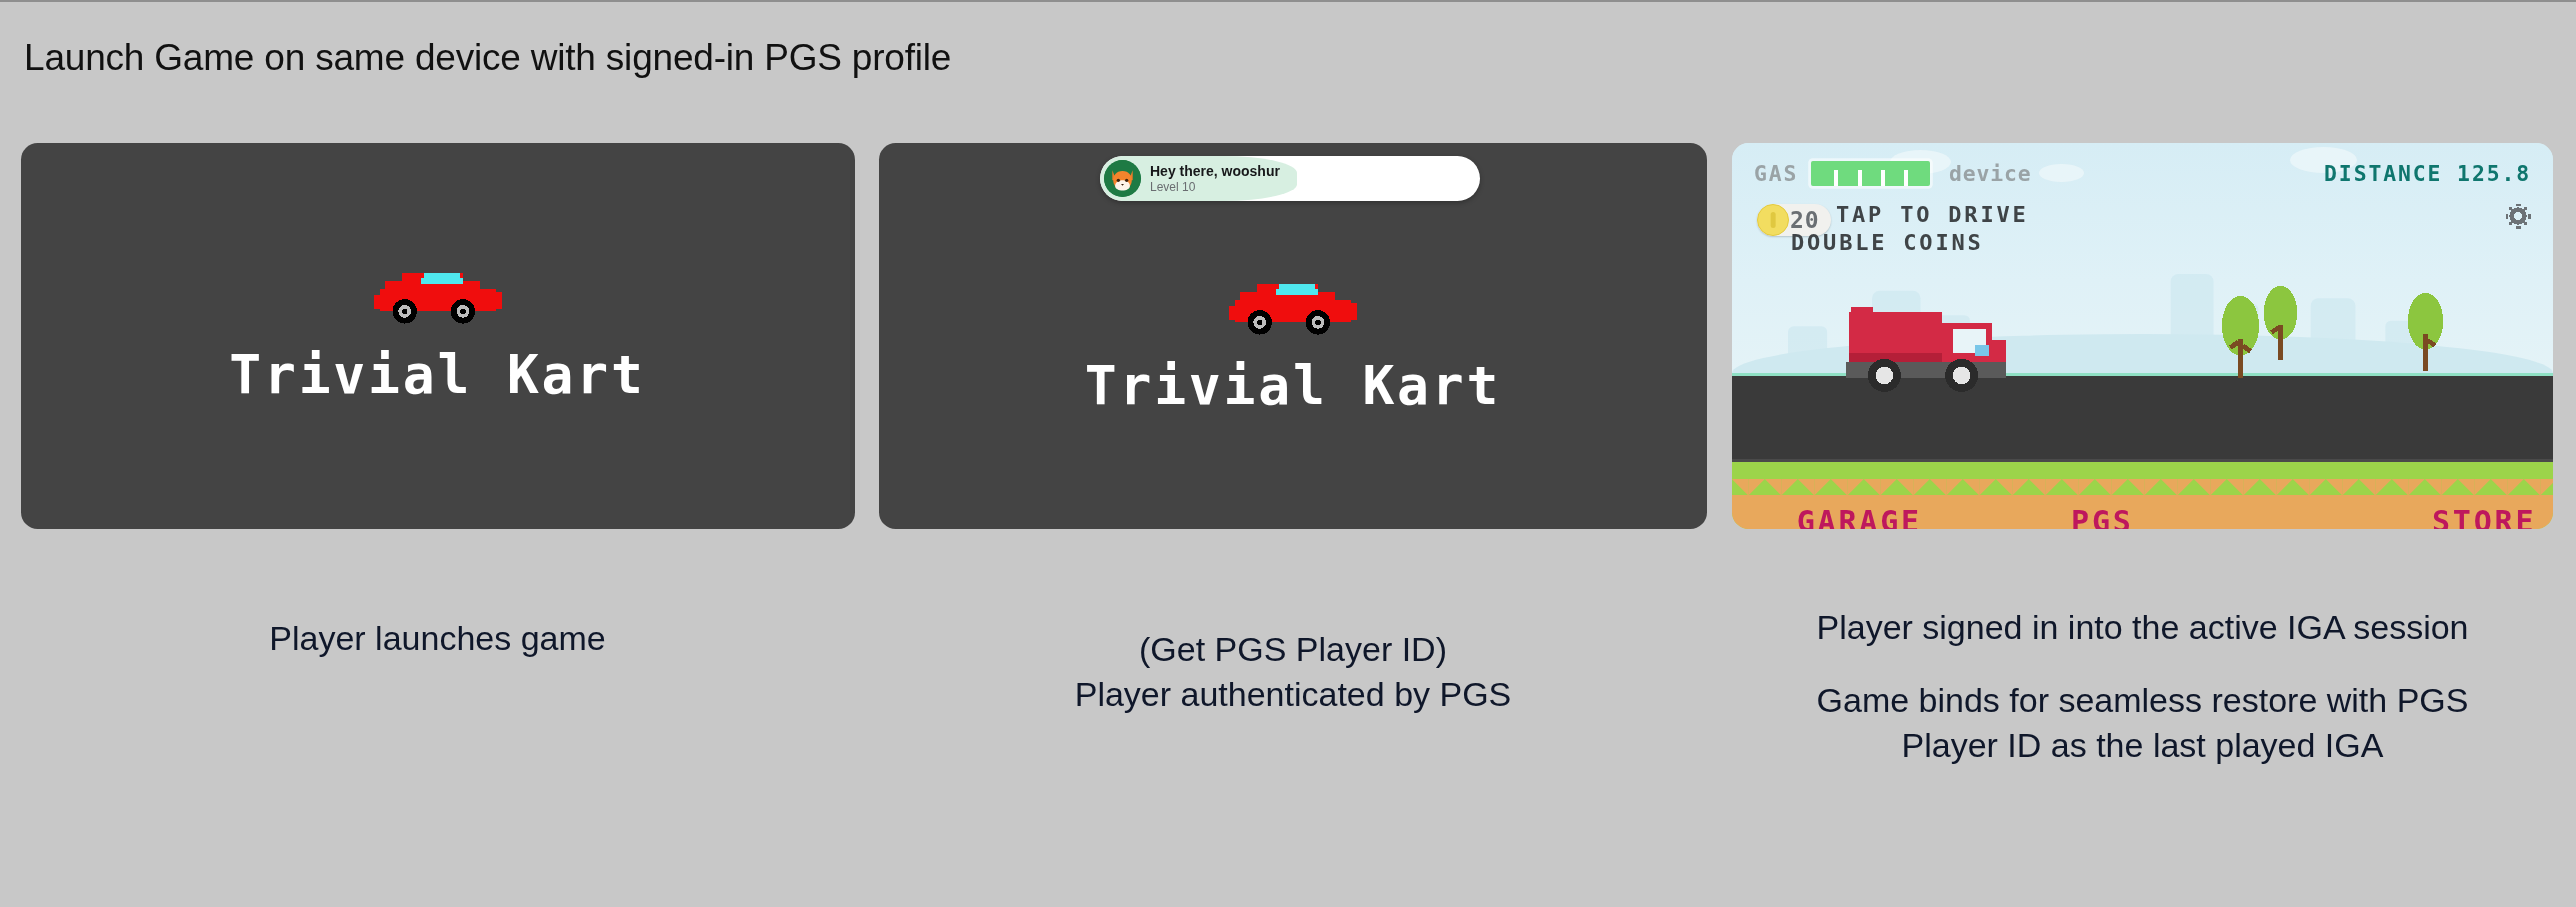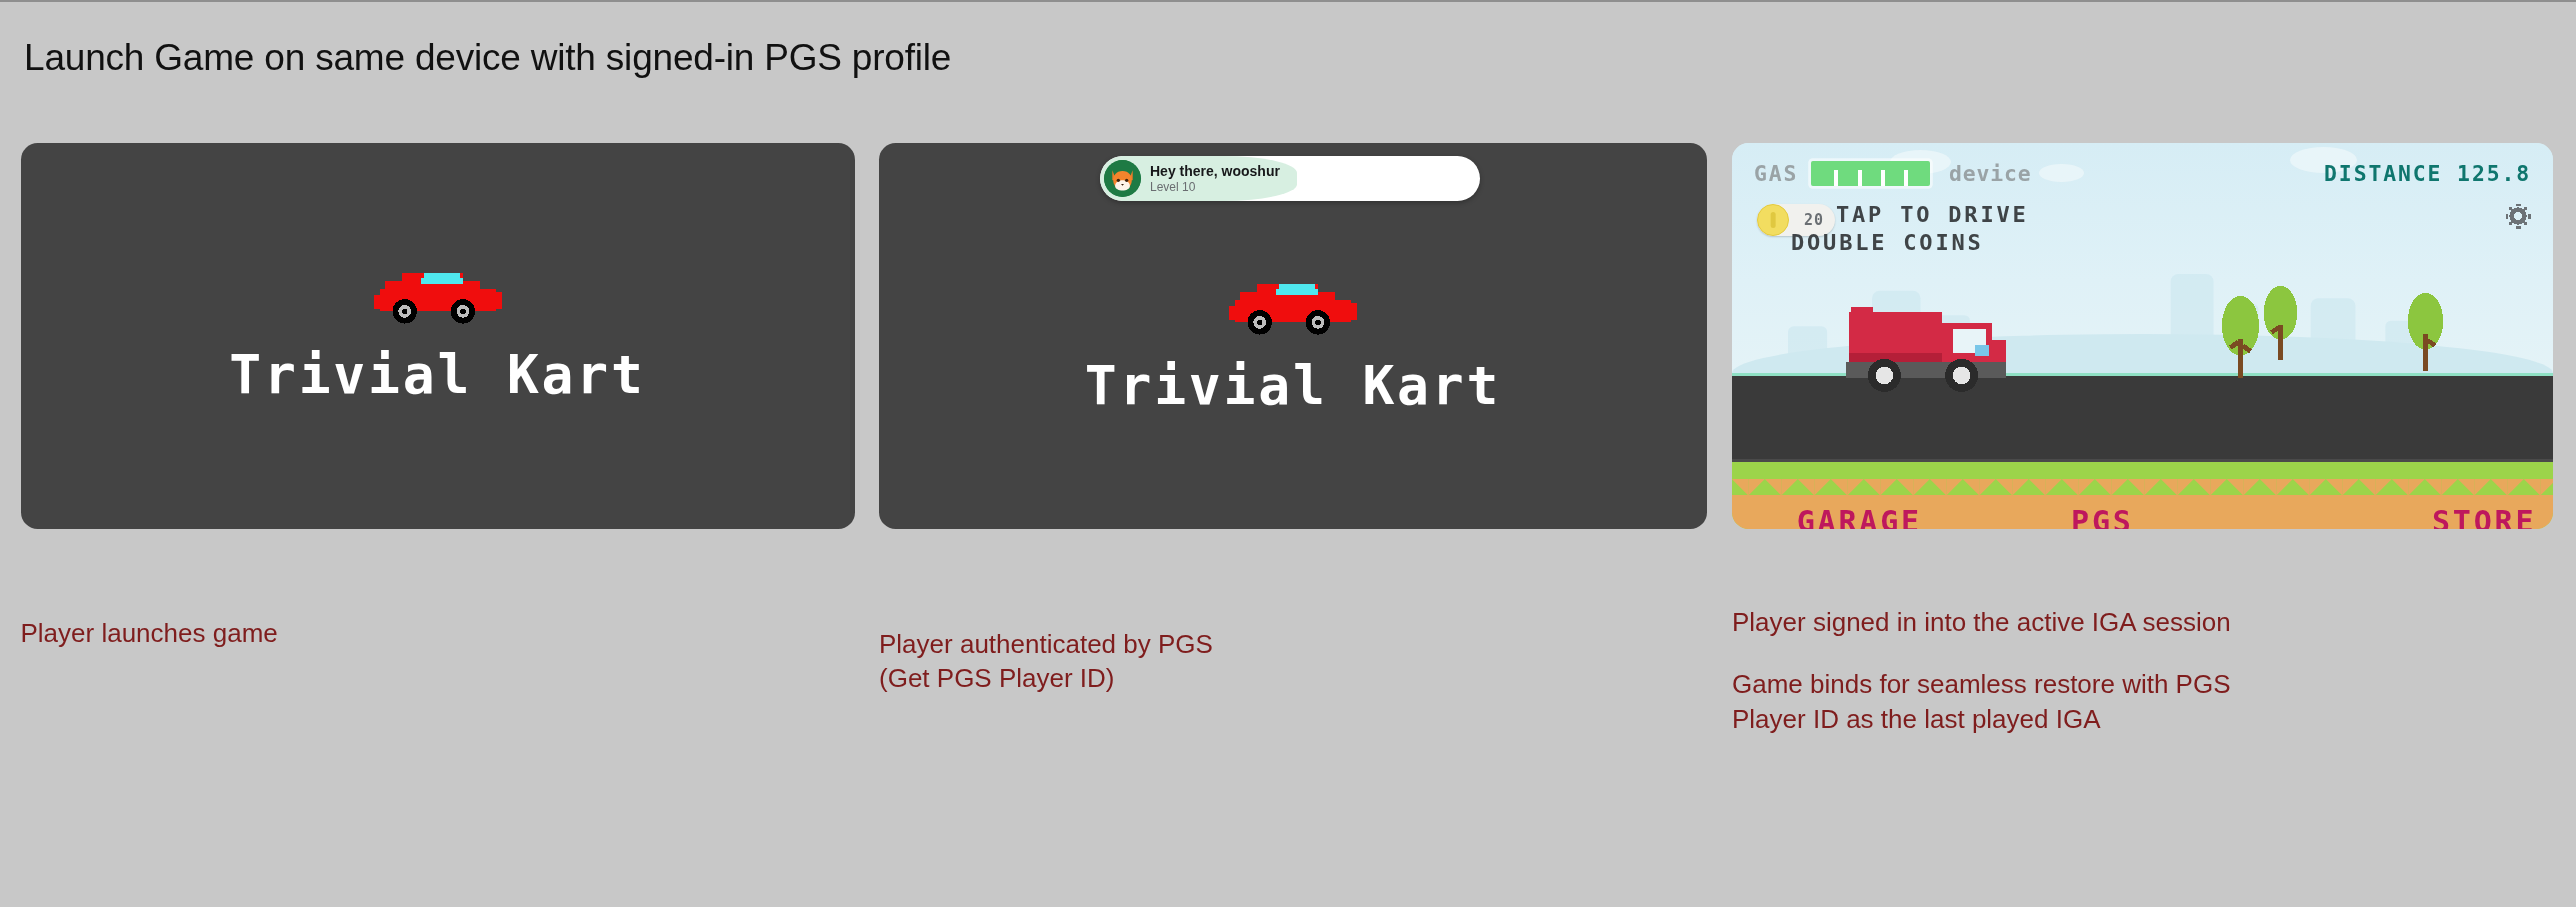--- a/index.html
+++ b/index.html
@@ -218,23 +218,23 @@
     content: "";
     position: absolute;
     left: 50%; top: 6.5px;
     transform: translateX(-50%);
     width: 4.7px; height: 16px;
     border-radius: 2.8px;
     background: #e0c840;
   }
   .coin-count {
     color: #6a6f73;
-    font-size: 15px;
-    font-weight: 700;
-    padding: 0 11px 0 15px;
+    font-size: 23px;
+    font-weight: 700;
+    padding: 0 11px 0 1px;
     letter-spacing: 0.9px;
   }
 
   .game-msg {
     position: absolute;
     left: 104px; top: 58px;
     color: #3f4447;
     font-size: 22px;
     font-weight: 700;
     letter-spacing: 2.8px;
@@ -299,23 +299,23 @@
 
   .gear-icon {
     position: absolute;
     right: 20.5px; top: 58px;
     width: 30px; height: 30px;
   }
 
   
   .caption {
     position: absolute;
-    text-align: left;
-    color: #7f1d1d;
-    font-size: 26px;
+    text-align: center;
+    color: #0f172a;
+    font-size: 34px;
     line-height: 1.32;
   }
   .cap-1 { left: 20.5px;   width: 834px; top: 614px; }
   .cap-2 { left: 879px;  width: 828px; top: 625px; }
   .cap-3 { left: 1732px; width: 821px; top: 603px; }
   .cap-gap { height: 28px; }
 </style>
 </head>
 <body>
 
@@ -479,22 +479,22 @@
         <div class="nav-item right">STORE</div>
       </div>
     </div>
   </div>
 
   <div class="caption cap-1">
     <div>Player launches game</div>
   </div>
 
   <div class="caption cap-2">
+    <div>(Get PGS Player ID)</div>
     <div>Player authenticated by PGS</div>
-    <div>(Get PGS Player ID)</div>
   </div>
 
   <div class="caption cap-3">
     <div>Player signed in into the active IGA session</div>
     <div class="cap-gap"></div>
     <div>Game binds for seamless restore with PGS</div>
     <div>Player ID as the last played IGA</div>
   </div>
 
 </div>

